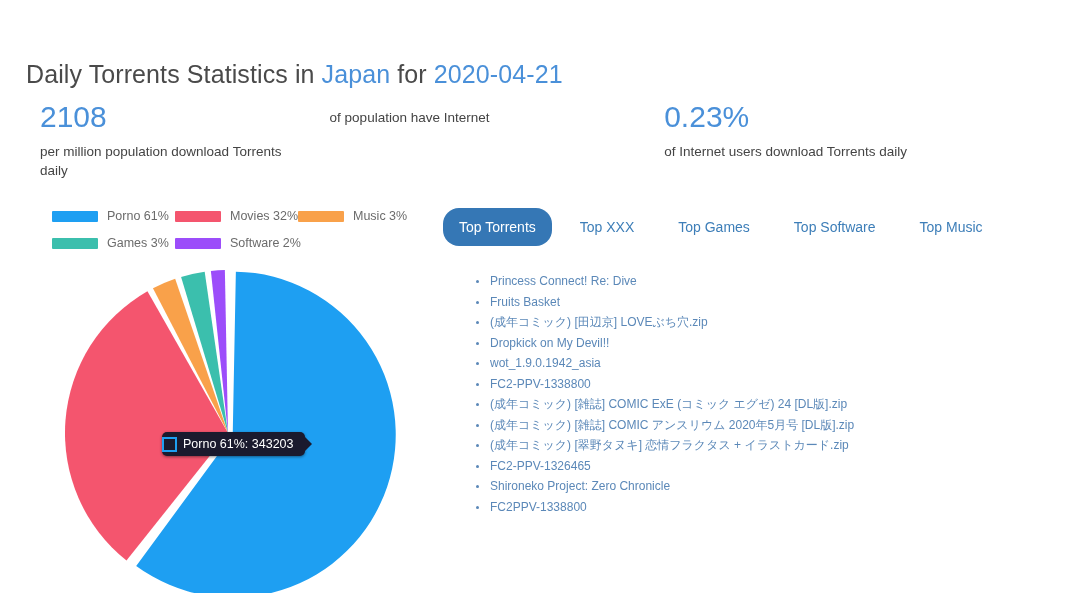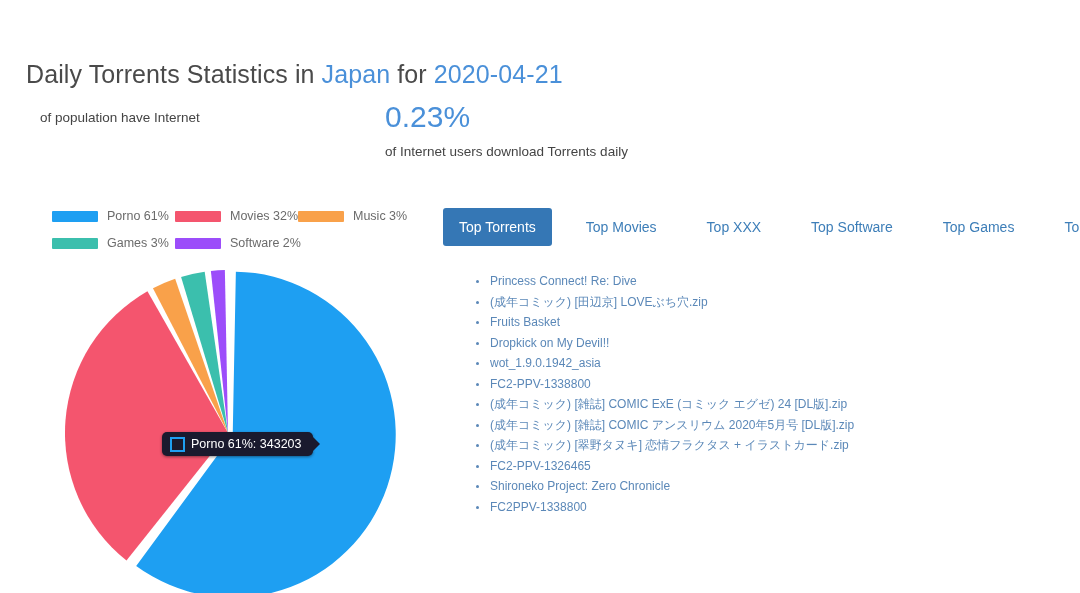--- a/index.html
+++ b/index.html
@@ -105,21 +105,21 @@
     left: 0;
     top: 0;
   }
   .tooltip {
     position: absolute;
     left: 162px;
     top: 432px;
     display: flex;
     align-items: center;
     height: 24px;
-    padding: 0 11px 0 8px;
+    padding: 0 11px 0 0;
     background: #1a1a2e;
     border-radius: 5px;
     box-shadow: 0 1px 3px rgba(0,0,0,0.45);
     white-space: nowrap;
   }
   .tooltip::after {
     content: "";
     position: absolute;
     right: -7px;
     top: 4px;
@@ -151,24 +151,24 @@
   }
   .tabs {
     display: flex;
     align-items: center;
     height: 42px;
   }
   .tab {
     font-size: 14px;
     color: #3d7eb8;
     padding: 11px 16px;
-    border-radius: 3px;
+    border-radius: 16px;
     white-space: nowrap;
     cursor: pointer;
-    margin-right: 18px;
+    margin-right: 12px;
   }
   .tab.active {
     background: #3577b5;
     color: #ffffff;
   }
 
   .torrent-list {
     margin: 23px 0 0 0;
     padding-left: 47px;
     list-style: none;
@@ -197,20 +197,24 @@
   }
 </style>
 </head>
 <body>
 
 <div class="page-title">
   <span>Daily Torrents Statistics in </span><span class="link">Japan</span><span> for </span><span class="link">2020-04-21</span>
 </div>
 
 <div class="stats">
+  <div class="stat s0">
+    <div class="stat-value">2108</div>
+    <div class="stat-label">per million population download Torrents daily</div>
+  </div>
   <div class="stat s1">
     <div class="stat-label">of population have Internet</div>
   </div>
   <div class="stat s2">
     <div class="stat-value">0.23%</div>
     <div class="stat-label">of Internet users download Torrents daily</div>
   </div>
 </div>
 
 <div class="chart-panel">
@@ -248,30 +252,29 @@
 </div>
 
 <div class="tooltip">
   <span class="tooltip-marker" id="tooltip-marker" style="border-color: rgb(30, 159, 242);"></span>
   <span class="tooltip-text">Porno 61%: 343203</span>
 </div>
 
 <div class="right-panel">
   <div class="tabs" id="tabs">
       <div class="tab active">Top Torrents</div>
-      <div class="tab">Top Movies</div>
       <div class="tab">Top XXX</div>
+      <div class="tab">Top Games</div>
       <div class="tab">Top Software</div>
-      <div class="tab">Top Games</div>
       <div class="tab">Top Music</div>
     </div>
   <ul class="torrent-list" id="torrent-list">
       <li><a class="torrent-link">Princess Connect! Re: Dive</a></li>
+      <li><a class="torrent-link">Fruits Basket</a></li>
       <li><a class="torrent-link">(成年コミック) [田辺京] LOVEぶち穴.zip</a></li>
-      <li><a class="torrent-link">Fruits Basket</a></li>
       <li><a class="torrent-link">Dropkick on My Devil!!</a></li>
       <li><a class="torrent-link">wot_1.9.0.1942_asia</a></li>
       <li><a class="torrent-link">FC2-PPV-1338800</a></li>
       <li><a class="torrent-link">(成年コミック) [雑誌] COMIC ExE (コミック エグゼ) 24 [DL版].zip</a></li>
       <li><a class="torrent-link">(成年コミック) [雑誌] COMIC アンスリウム 2020年5月号 [DL版].zip</a></li>
       <li><a class="torrent-link">(成年コミック) [翠野タヌキ] 恋情フラクタス + イラストカード.zip</a></li>
       <li><a class="torrent-link">FC2-PPV-1326465</a></li>
       <li><a class="torrent-link">Shironeko Project: Zero Chronicle</a></li>
       <li><a class="torrent-link">FC2PPV-1338800</a></li>
     </ul>

